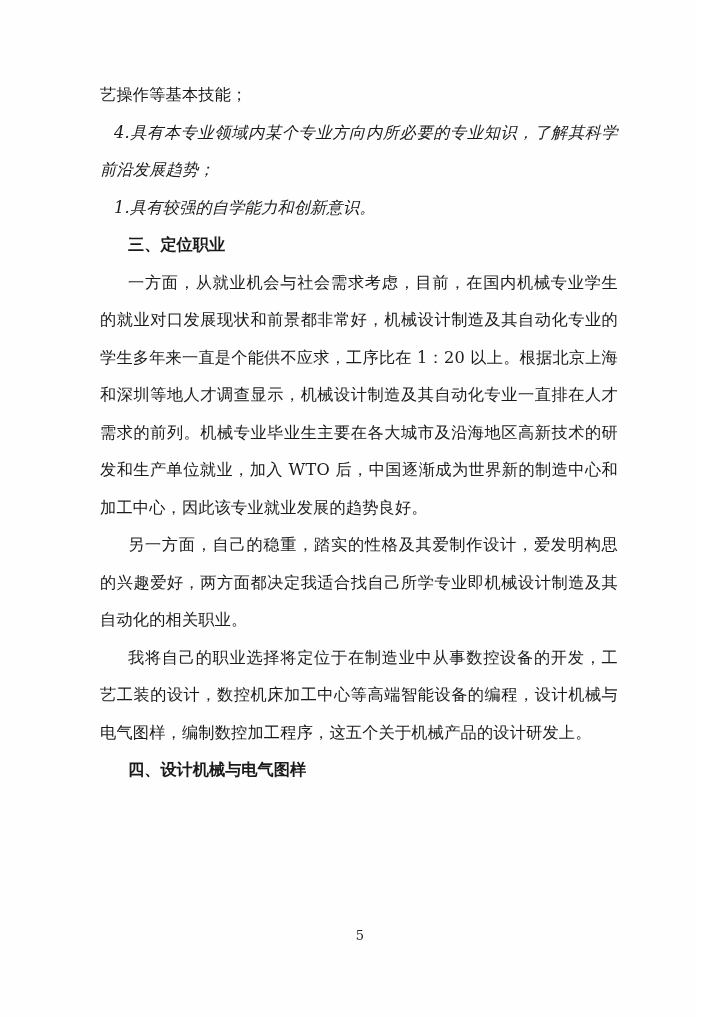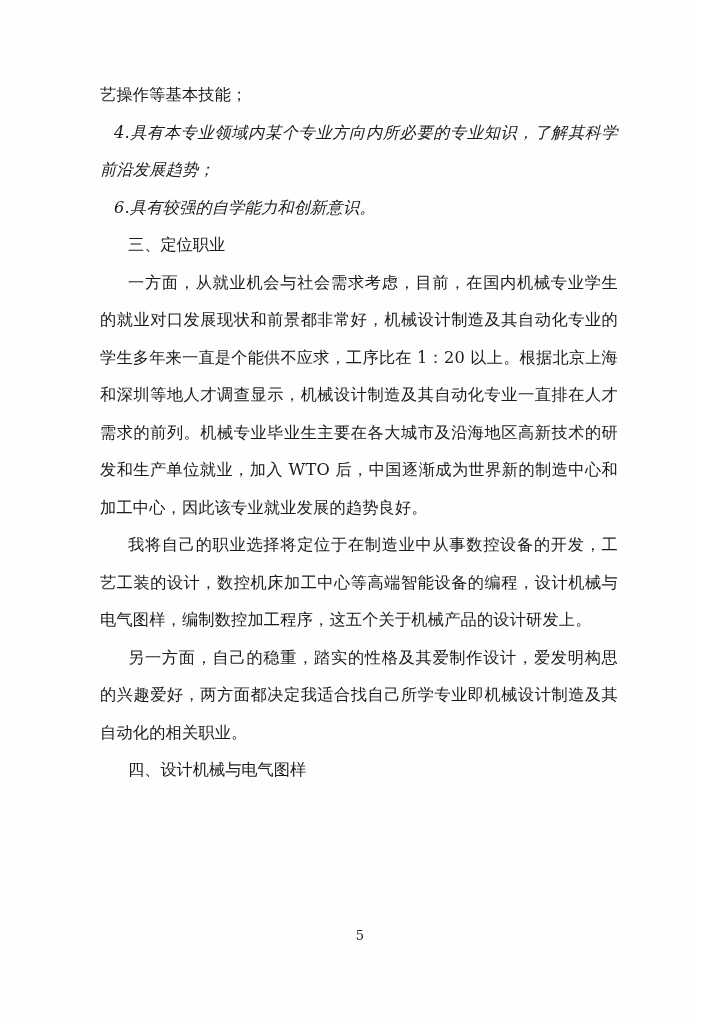--- a/index.html
+++ b/index.html
@@ -47,41 +47,41 @@
     text-indent: 28px;
   }
   .indent-0 {
     text-indent: 0;
   }
   .heading {
     font-size: 16.2px;
     line-height: 37.5px;
     margin: 0;
     text-indent: 28px;
-    font-weight: normal;
+    font-weight: bold;
   }
   .pagenum {
     position: absolute;
     left: 0;
     top: 928px;
     width: 720px;
     text-align: center;
     font-size: 13px;
     font-family: "DejaVu Serif", "Liberation Serif", serif;
     color: #222;
   }
 </style>
 </head>
 <body>
 
 <div class="page">
   <div class="content">
     <p class="para indent-0">艺操作等基本技能；</p>
     <p class="para indent-1">4.具有本专业领域内某个专业方向内所必要的专业知识，了解其科学前沿发展趋势；</p>
-    <p class="para indent-1">6.具有较强的自学能力和创新意识。</p>
+    <p class="para indent-1">1.具有较强的自学能力和创新意识。</p>
     <p class="heading">三、定位职业</p>
     <p class="para indent-2">一方面，从就业机会与社会需求考虑，目前，在国内机械专业学生的就业对口发展现状和前景都非常好，机械设计制造及其自动化专业的学生多年来一直是个能供不应求，工序比在 1：20 以上。根据北京上海和深圳等地人才调查显示，机械设计制造及其自动化专业一直排在人才需求的前列。机械专业毕业生主要在各大城市及沿海地区高新技术的研发和生产单位就业，加入 WTO 后，中国逐渐成为世界新的制造中心和加工中心，因此该专业就业发展的趋势良好。</p>
+    <p class="para indent-2">另一方面，自己的稳重，踏实的性格及其爱制作设计，爱发明构思的兴趣爱好，两方面都决定我适合找自己所学专业即机械设计制造及其自动化的相关职业。</p>
     <p class="para indent-2">我将自己的职业选择将定位于在制造业中从事数控设备的开发，工艺工装的设计，数控机床加工中心等高端智能设备的编程，设计机械与电气图样，编制数控加工程序，这五个关于机械产品的设计研发上。</p>
-    <p class="para indent-2">另一方面，自己的稳重，踏实的性格及其爱制作设计，爱发明构思的兴趣爱好，两方面都决定我适合找自己所学专业即机械设计制造及其自动化的相关职业。</p>
     <p class="heading">四、设计机械与电气图样</p>
   </div>
   <div class="pagenum">5</div>
 </div>
 
 </body></html>

